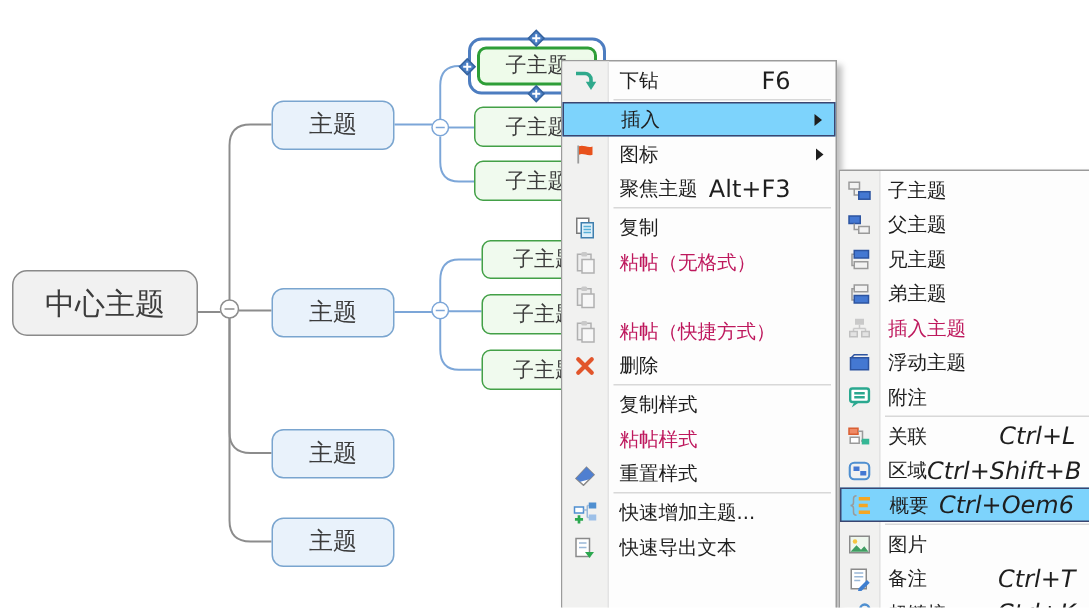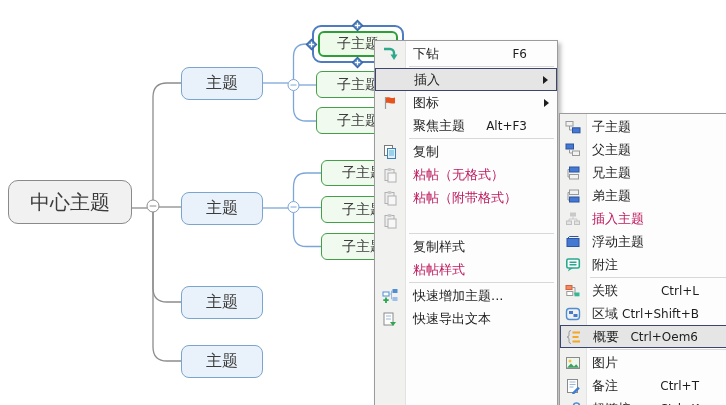--- a/index.html
+++ b/index.html
@@ -28,24 +28,24 @@
   .menu .strip{position:absolute;left:0;top:0;bottom:0;background:#f1f1f0;border-right:1px solid #e3e3e3;}
   #context-menu{left:374px;top:40px;width:184px;height:372px;z-index:10;}
   #context-menu .strip{width:30px;}
   #insert-submenu{left:559px;top:113px;width:171px;height:305px;z-index:11;}
   #insert-submenu .strip{width:26px;}
   .mrow{position:relative;height:23px;display:flex;align-items:center;box-sizing:border-box;}
   .micon{width:30px;flex:0 0 30px;display:flex;align-items:center;justify-content:center;}
   #insert-submenu .micon{width:26px;flex:0 0 26px;}
   .mlabel{margin-left:8px;white-space:nowrap;text-align:center;}
   #insert-submenu .mlabel{margin-left:6px;}
-  .mshort{margin-left:auto;margin-right:30px;font-size:12px;white-space:nowrap;}
-  #insert-submenu .mshort{margin-right:30px;}
+  .mshort{margin-left:auto;margin-right:30px;font-size:16px;white-space:nowrap;}
+  #insert-submenu .mshort{margin-right:12px;font-style:italic;}
   .mrow.disabled .mlabel,.mrow.disabled .mshort{color:#be185d;}
-  .mrow.hl{background:#e5e5e5;border:1px solid #3a4570;}
+  .mrow.hl{background:#7dd3fc;border:1px solid #3a4570;}
   .marrow{position:absolute;right:8px;top:50%;margin-top:-4px;width:0;height:0;
           border-left:5px solid #1e1e1e;border-top:4px solid transparent;border-bottom:4px solid transparent;}
   .sep{position:relative;height:3px;}
   .sep::after{content:"";position:absolute;left:34px;right:3px;top:1px;border-top:1px solid #d8d8d8;}
   #insert-submenu .sep::after{left:30px;}
   .micon svg{display:block;}
 </style>
 </head>
 <body>
 
@@ -168,40 +168,57 @@
       <span class="mlabel">粘帖（无格式）</span>
     </div>
     <div class="mrow disabled">
       <span class="micon">
           <svg width="16" height="16" viewBox="0 0 16 16">
             <rect x="3" y="2.5" width="9" height="11" fill="#eee" stroke="#b0b0b0"></rect>
             <rect x="5.5" y="1" width="4" height="3" rx="1" fill="#c9c9c9"></rect>
             <rect x="6" y="6" width="8" height="9" fill="#f7f7f7" stroke="#b0b0b0"></rect>
           </svg>
         </span>
-      <span class="mlabel">粘帖（附带格式）</span>
     </div>
     <div class="mrow disabled">
       <span class="micon">
           <svg width="16" height="16" viewBox="0 0 16 16">
             <rect x="3" y="2.5" width="9" height="11" fill="#eee" stroke="#b0b0b0"></rect>
             <rect x="5.5" y="1" width="4" height="3" rx="1" fill="#c9c9c9"></rect>
             <rect x="6" y="6" width="8" height="9" fill="#f7f7f7" stroke="#b0b0b0"></rect>
           </svg>
         </span>
+      <span class="mlabel">粘帖（快捷方式）</span>
+    </div>
+    <div class="mrow">
+      <span class="micon">
+          <svg width="16" height="16" viewBox="0 0 16 16">
+            <path d="M3.5 3.5 L12.5 12.5 M12.5 3.5 L3.5 12.5" stroke="#e2552b" stroke-width="2.8" stroke-linecap="round"></path>
+          </svg>
+        </span>
+      <span class="mlabel">删除</span>
     </div>
     <div class="sep"></div>
 
     <div class="mrow">
       <span class="micon"></span>
       <span class="mlabel">复制样式</span>
     </div>
     <div class="mrow disabled">
       <span class="micon"></span>
       <span class="mlabel">粘帖样式</span>
+    </div>
+    <div class="mrow">
+      <span class="micon">
+          <svg width="16" height="16" viewBox="0 0 16 16">
+            <path d="M2 11 L9 3.5 L14 8.5 L7 15.5 Z" fill="#fff" stroke="#888"></path>
+            <path d="M2 11 L9 3.5 L14 8.5 L11 11.5 L4.8 13.2 Z" fill="#4f7fd0"></path>
+          </svg>
+        </span>
+      <span class="mlabel">重置样式</span>
     </div>
     <div class="sep"></div>
 
     <div class="mrow">
       <span class="micon">
           <svg width="16" height="16" viewBox="0 0 16 16">
             <rect x="1" y="4" width="6" height="4" fill="#fff" stroke="#4f8fd0"></rect>
             <path d="M7 6 h2.5 M9.5 3 v8 M9.5 3 h1 M9.5 11 h1" fill="none" stroke="#9ab8d8"></path>
             <rect x="10.5" y="1" width="5" height="4" fill="#4f8fd0"></rect>
             <rect x="10.5" y="9" width="5" height="4" fill="#9dc0e8"></rect>

